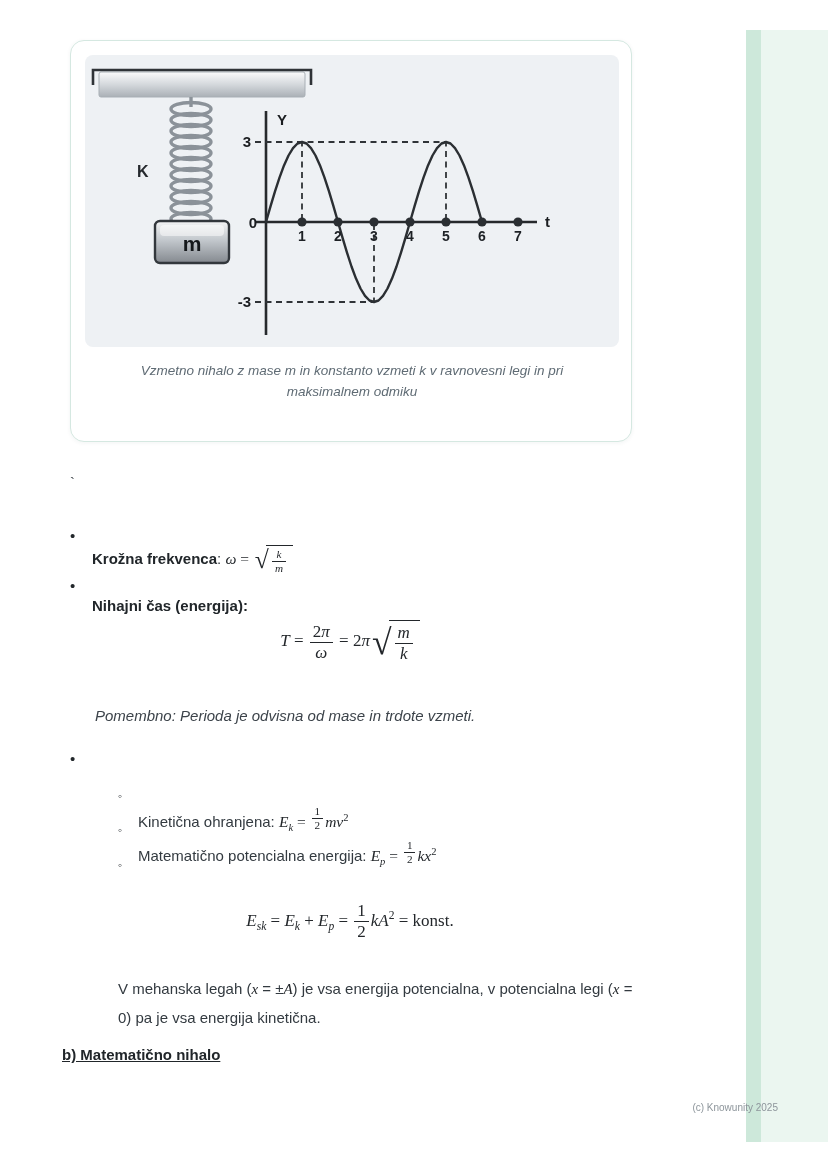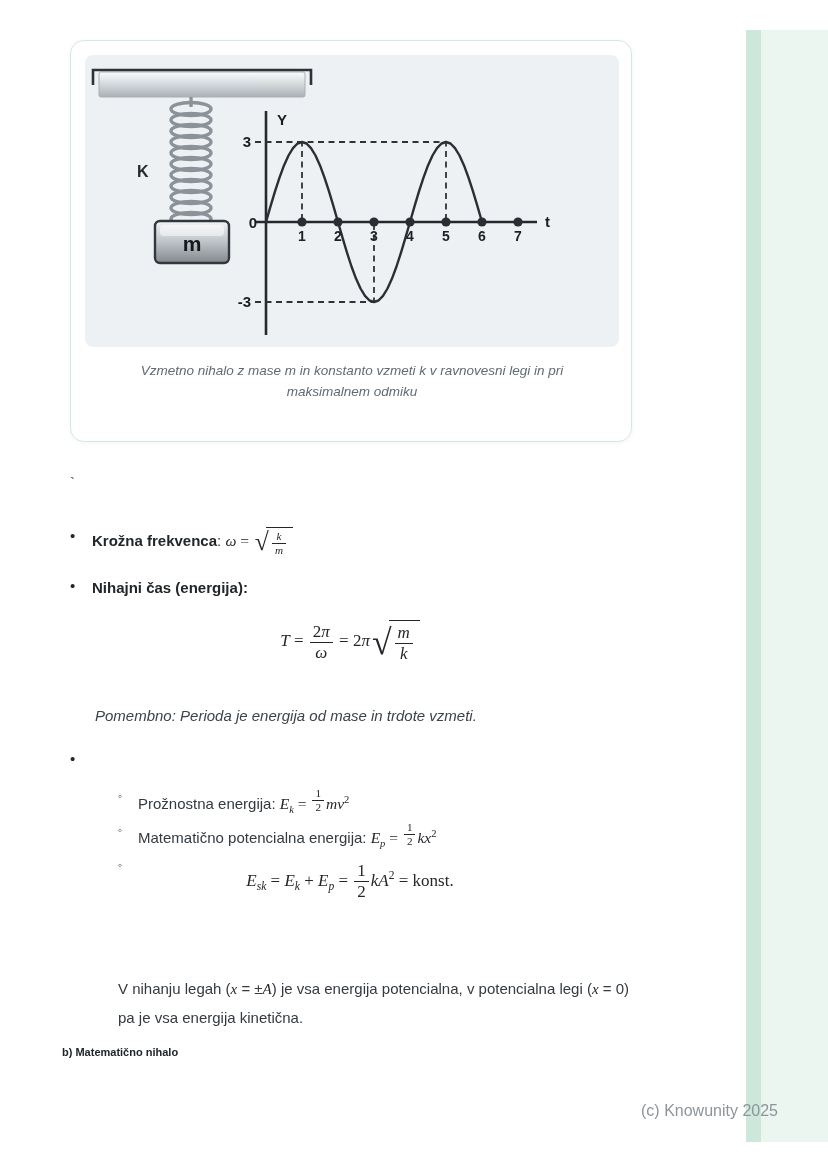--- a/index.html
+++ b/index.html
@@ -15,36 +15,36 @@
   .figure-card{position:absolute;left:70px;top:40px;width:562px;height:402px;background:#fff;
                border:1px solid #d5e8e1;border-radius:14px;box-shadow:0 1px 4px rgba(40,60,70,.06);}
   .figure-area{position:absolute;left:14px;top:14px;width:534px;height:292px;background:#eef1f4;border-radius:8px;}
   .caption{position:absolute;left:40px;top:320px;width:482px;text-align:center;font-style:italic;
            font-size:13.5px;line-height:1.55;color:#5f6b74;}
 
   .stray{position:absolute;left:70px;top:474px;font-size:15px;color:#3a4046;}
 
   .bullet{position:absolute;left:70px;width:562px;display:flex;}
   .marker{width:22px;flex:none;font-size:15px;color:#22272b;}
-  .btext{font-size:15px;color:#333a40;line-height:1.5;}
+  .btext{font-size:15px;color:#333a40;line-height:1.5;margin-top:18px;}
   .bold{font-weight:700;color:#21262a;}
   .b1{top:527px;} .b2{top:577px;} .b3{top:750px;}
 
   .sub{position:absolute;left:118px;width:512px;display:flex;}
   .sub .marker{width:20px;font-size:12px;padding-top:2px;color:#2a2f34;}
   .s1{top:787px;} .s2{top:821px;} .s3{top:856px;}
 
   .note{position:absolute;left:95px;top:707px;font-style:italic;font-size:15px;color:#3c434a;}
 
   .display-math{position:absolute;left:70px;width:560px;text-align:center;font-size:17px;}
-  .dm1{top:620px;} .dm2{top:861px;}
+  .dm1{top:620px;} .dm2{top:901px;}
 
   .closing{position:absolute;left:118px;top:975px;width:524px;font-size:15px;line-height:1.85;}
-  .heading-b{position:absolute;left:62px;top:1046px;font-size:11px;font-weight:700;color:#21262a;}
-  .copyright{position:absolute;top:1102px;right:50px;font-size:16px;color:#8d959b;margin-left:16px;}
+  .heading-b{position:absolute;left:62px;top:1046px;font-size:15px;font-weight:700;color:#21262a;text-decoration:underline;}
+  .copyright{position:absolute;top:1102px;right:50px;font-size:10px;color:#8d959b;margin-left:16px;}
 
   
   .math{font-family:"Liberation Serif","DejaVu Serif",serif;color:#23272b;}
   .btext .math{font-size:15.5px;}
   .it{font-style:italic;}
   .rm{font-style:normal;}
   .msub{font-size:0.68em;font-style:italic;vertical-align:-0.35em;}
   .msup{font-size:0.68em;font-style:normal;vertical-align:0.6em;}
   .frac{display:inline-block;vertical-align:middle;text-align:center;line-height:1.2;margin:0 2px;}
   .frac .fnum{display:block;padding:0 3px;}
@@ -177,49 +177,49 @@
     </span>
   </div>
 
   <div class="display-math math dm1">
     <span class="it">T</span><span class="rm"> = </span><span class="frac"><span class="fnum"><span class="rm">2</span><span class="it">π</span></span><span class="fden it">ω</span></span><span class="rm"> = </span><span class="rm">2</span><span class="it">π</span><span class="sqrt">
         <span class="rsign">√</span>
         <span class="rbody"><span class="frac"><span class="fnum it">m</span><span class="fden it">k</span></span></span>
       </span>
   </div>
 
-  <div class="note">Pomembno: Perioda je energija od mase in trdote vzmeti.</div>
+  <div class="note">Pomembno: Perioda je odvisna od mase in trdote vzmeti.</div>
 
   <div class="bullet b3">
     <span class="marker">•</span>
   </div>
 
   <div class="sub s1">
     <span class="marker">◦</span>
     <span class="btext">
-      <span>Prožnostna energija: </span><span class="math"><span class="it">E</span><span class="msub">k</span><span class="rm"> = </span><span class="frac frac-sm"><span class="fnum rm">1</span><span class="fden rm">2</span></span><span class="it">mv</span><span class="msup">2</span></span>
+      <span>Kinetična ohranjena: </span><span class="math"><span class="it">E</span><span class="msub">k</span><span class="rm"> = </span><span class="frac frac-sm"><span class="fnum rm">1</span><span class="fden rm">2</span></span><span class="it">mv</span><span class="msup">2</span></span>
     </span>
   </div>
 
   <div class="sub s2">
     <span class="marker">◦</span>
     <span class="btext">
       <span>Matematično potencialna energija: </span><span class="math"><span class="it">E</span><span class="msub">p</span><span class="rm"> = </span><span class="frac frac-sm"><span class="fnum rm">1</span><span class="fden rm">2</span></span><span class="it">kx</span><span class="msup">2</span></span>
     </span>
   </div>
 
   <div class="sub s3">
     <span class="marker">◦</span>
   </div>
 
   <div class="display-math math dm2">
     <span class="it">E</span><span class="msub">sk</span><span class="rm"> = </span><span class="it">E</span><span class="msub">k</span><span class="rm"> + </span><span class="it">E</span><span class="msub">p</span><span class="rm"> = </span><span class="frac"><span class="fnum rm">1</span><span class="fden rm">2</span></span><span class="it">kA</span><span class="msup">2</span><span class="rm"> = </span><span class="rm">konst.</span>
   </div>
 
   <p class="closing">
-    <span>V nihanju legah (</span><span class="math it">x</span><span> = ±</span><span class="math it">A</span><span>) je vsa energija potencialna, v potencialna legi (</span><span class="math it">x</span><span> = 0) pa je vsa energija kinetična.</span>
+    <span>V mehanska legah (</span><span class="math it">x</span><span> = ±</span><span class="math it">A</span><span>) je vsa energija potencialna, v potencialna legi (</span><span class="math it">x</span><span> = 0) pa je vsa energija kinetična.</span>
   </p>
 
   <div class="heading-b">b) Matematično nihalo</div>
 
   <div class="copyright">(c) Knowunity 2025</div>
 
 </div>
 
 </body></html>

